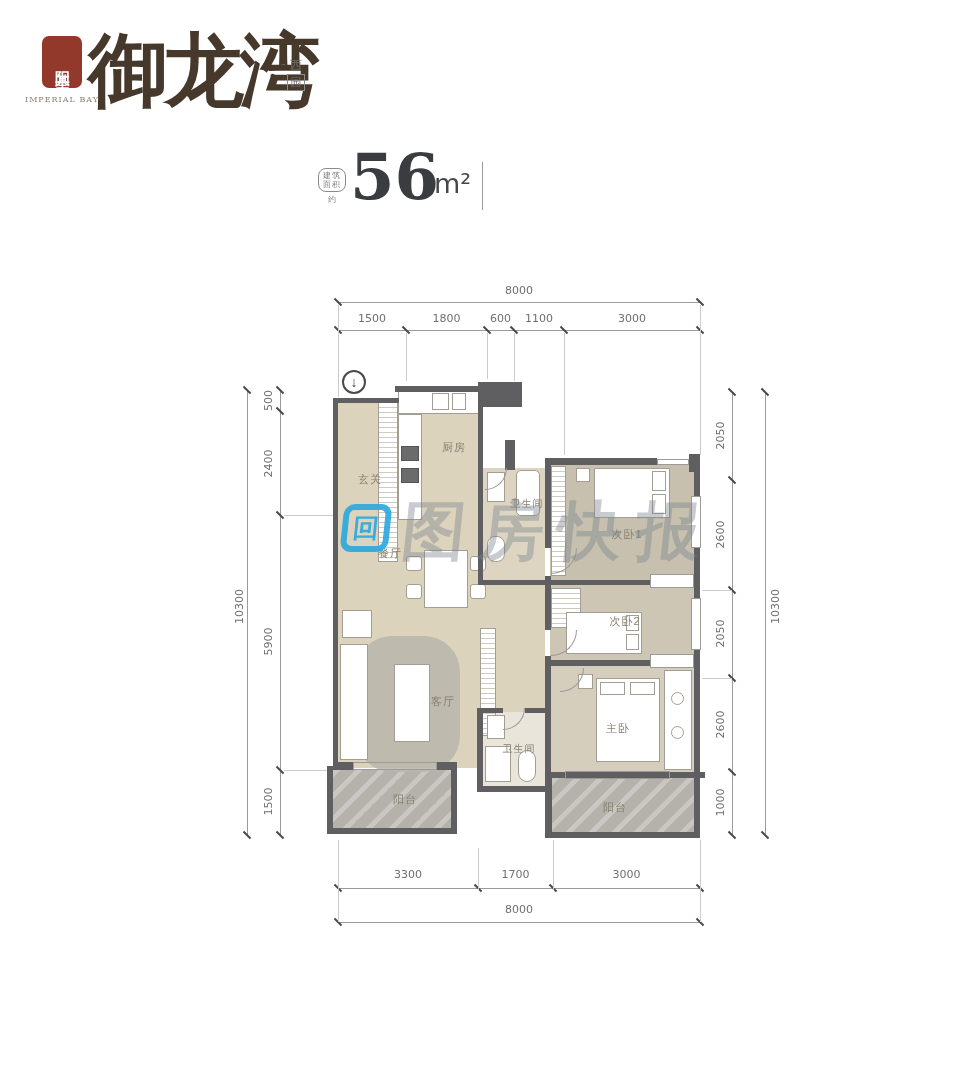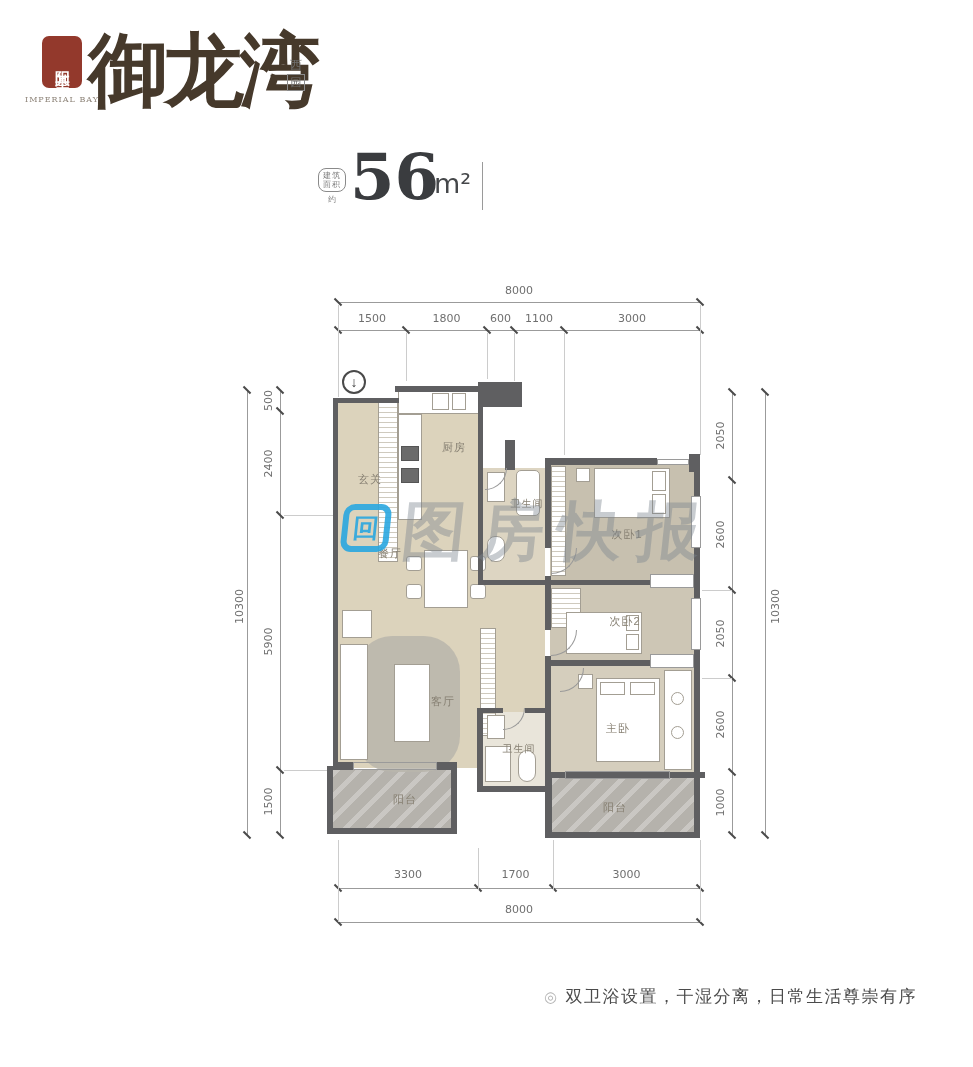--- a/index.html
+++ b/index.html
@@ -285,17 +285,14 @@
   <span class="rl" style="left:598px;top:527px;width:58px">次卧1</span>
   <span class="rl" style="left:596px;top:614px;width:58px">次卧2</span>
   <span class="rl" style="left:590px;top:721px;width:56px">主卧</span>
   <span class="rl" style="left:486px;top:742px;width:66px;font-size:10px">卫生间</span>
   <span class="rl" style="left:377px;top:792px;width:56px">阳台</span>
   <span class="rl" style="left:587px;top:800px;width:56px">阳台</span>
 
   <div class="abs wm-logo">回</div>
   <div class="abs wm-text">图房快报</div>
 
-  <div class="feat" style="left:544px;top:985px">
-    <span class="b">◎</span><span>双卫浴设置，干湿分离，日常生活尊崇有序</span>
-  </div>
 
 </div>
 
 </body></html>

